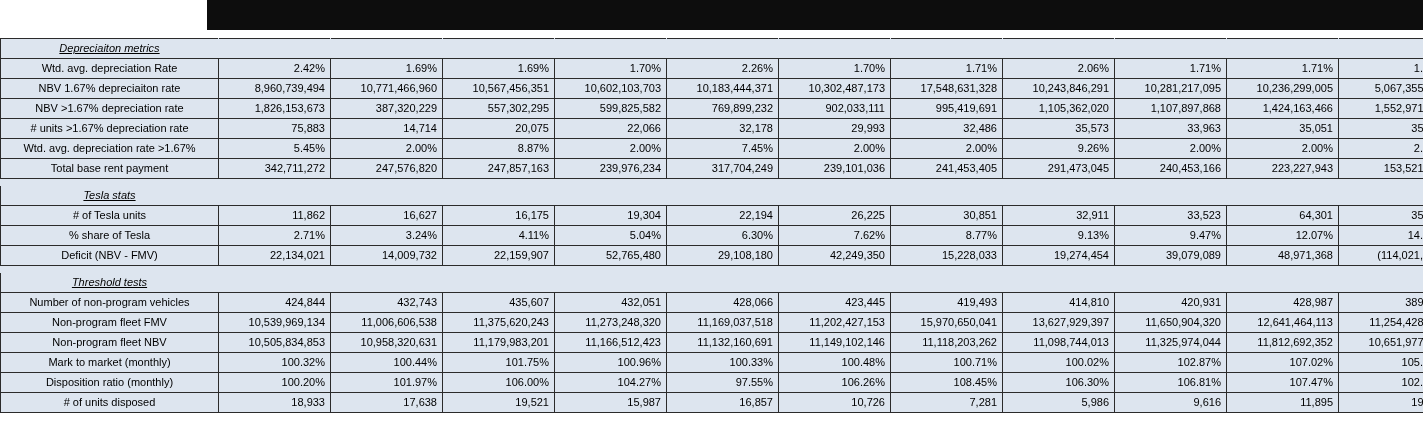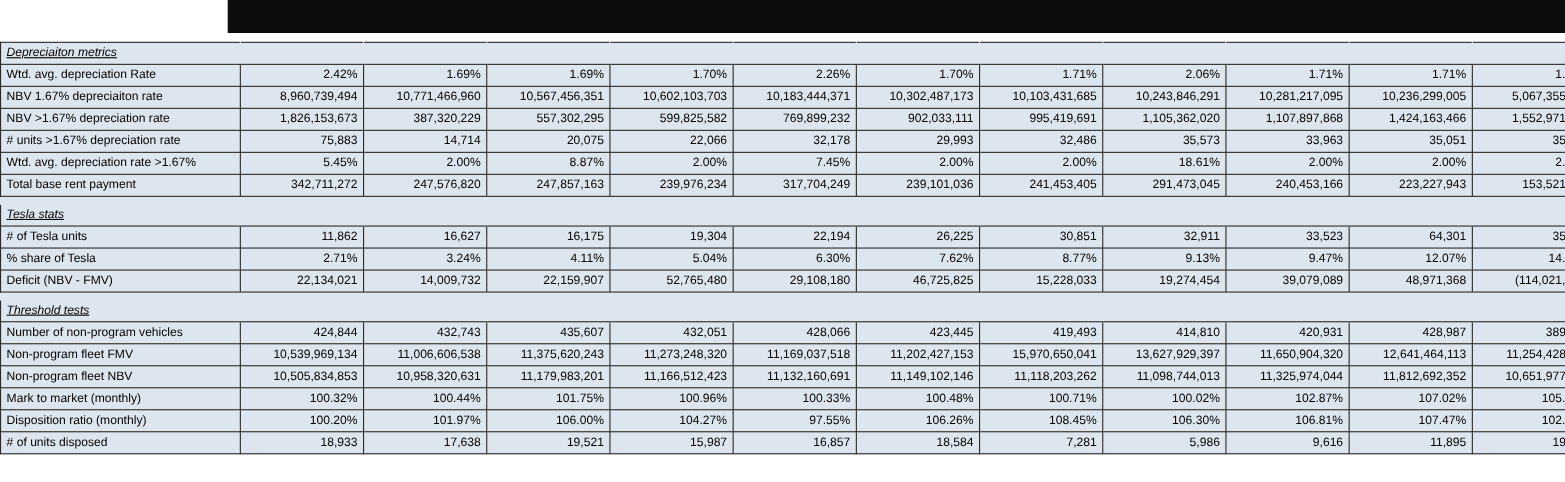--- a/index.html
+++ b/index.html
@@ -56,21 +56,21 @@
     border: 1px solid #2b2b2b;
     height: 19px;
     padding: 0 5px;
     white-space: nowrap;
     overflow: hidden;
     font-size: 11px;
     line-height: 17px;
     background: #dde5ef;
   }
   td.lbl {
-    text-align: left;
+    text-align: center;
     width: 207px;
   }
   td.num {
     text-align: right;
     width: 101px;
   }
   tr.section td.lbl {
     font-style: italic;
     text-decoration: underline;
   }
@@ -129,21 +129,21 @@
           <td class="num">1.32%</td>
         </tr>
         <tr>
           <td class="lbl">NBV 1.67% depreciaiton rate</td>
           <td class="num">8,960,739,494</td>
           <td class="num">10,771,466,960</td>
           <td class="num">10,567,456,351</td>
           <td class="num">10,602,103,703</td>
           <td class="num">10,183,444,371</td>
           <td class="num">10,302,487,173</td>
-          <td class="num">10,103,431,685</td>
+          <td class="num">17,548,631,328</td>
           <td class="num">10,243,846,291</td>
           <td class="num">10,281,217,095</td>
           <td class="num">10,236,299,005</td>
           <td class="num">5,067,355,443</td>
         </tr>
         <tr>
           <td class="lbl">NBV &gt;1.67% depreciation rate</td>
           <td class="num">1,826,153,673</td>
           <td class="num">387,320,229</td>
           <td class="num">557,302,295</td>
@@ -172,21 +172,21 @@
         </tr>
         <tr>
           <td class="lbl">Wtd. avg. depreciation rate &gt;1.67%</td>
           <td class="num">5.45%</td>
           <td class="num">2.00%</td>
           <td class="num">8.87%</td>
           <td class="num">2.00%</td>
           <td class="num">7.45%</td>
           <td class="num">2.00%</td>
           <td class="num">2.00%</td>
-          <td class="num">18.61%</td>
+          <td class="num">9.26%</td>
           <td class="num">2.00%</td>
           <td class="num">2.00%</td>
           <td class="num">2.00%</td>
         </tr>
         <tr>
           <td class="lbl">Total base rent payment</td>
           <td class="num">342,711,272</td>
           <td class="num">247,576,820</td>
           <td class="num">247,857,163</td>
           <td class="num">239,976,234</td>
@@ -254,21 +254,21 @@
           <td class="num">12.07%</td>
           <td class="num">14.19%</td>
         </tr>
         <tr>
           <td class="lbl">Deficit (NBV - FMV)</td>
           <td class="num">22,134,021</td>
           <td class="num">14,009,732</td>
           <td class="num">22,159,907</td>
           <td class="num">52,765,480</td>
           <td class="num">29,108,180</td>
-          <td class="num">46,725,825</td>
+          <td class="num">42,249,350</td>
           <td class="num">15,228,033</td>
           <td class="num">19,274,454</td>
           <td class="num">39,079,089</td>
           <td class="num">48,971,368</td>
           <td class="num">(114,021,891)</td>
         </tr>
         <tr class="blank">
           <td class="lbl"></td>
           <td class="num"></td>
           <td class="num"></td>
@@ -366,21 +366,21 @@
           <td class="num">107.47%</td>
           <td class="num">102.12%</td>
         </tr>
         <tr>
           <td class="lbl"># of units disposed</td>
           <td class="num">18,933</td>
           <td class="num">17,638</td>
           <td class="num">19,521</td>
           <td class="num">15,987</td>
           <td class="num">16,857</td>
-          <td class="num">18,584</td>
+          <td class="num">10,726</td>
           <td class="num">7,281</td>
           <td class="num">5,986</td>
           <td class="num">9,616</td>
           <td class="num">11,895</td>
           <td class="num">19,716</td>
         </tr>
       </tbody>
   </table>
 </div>
 

